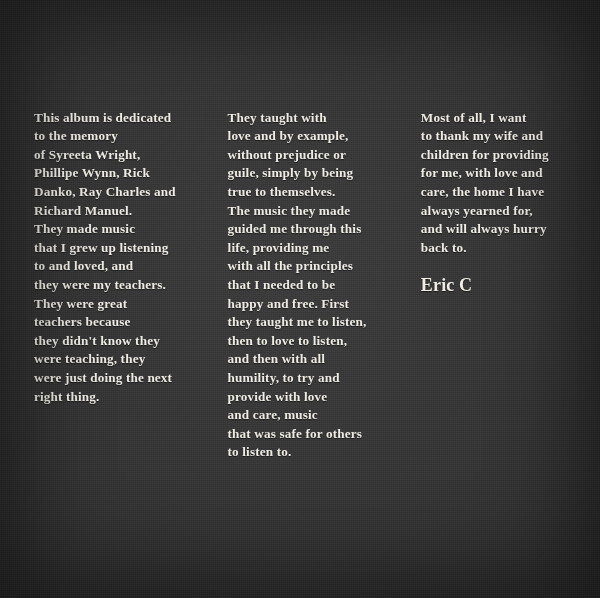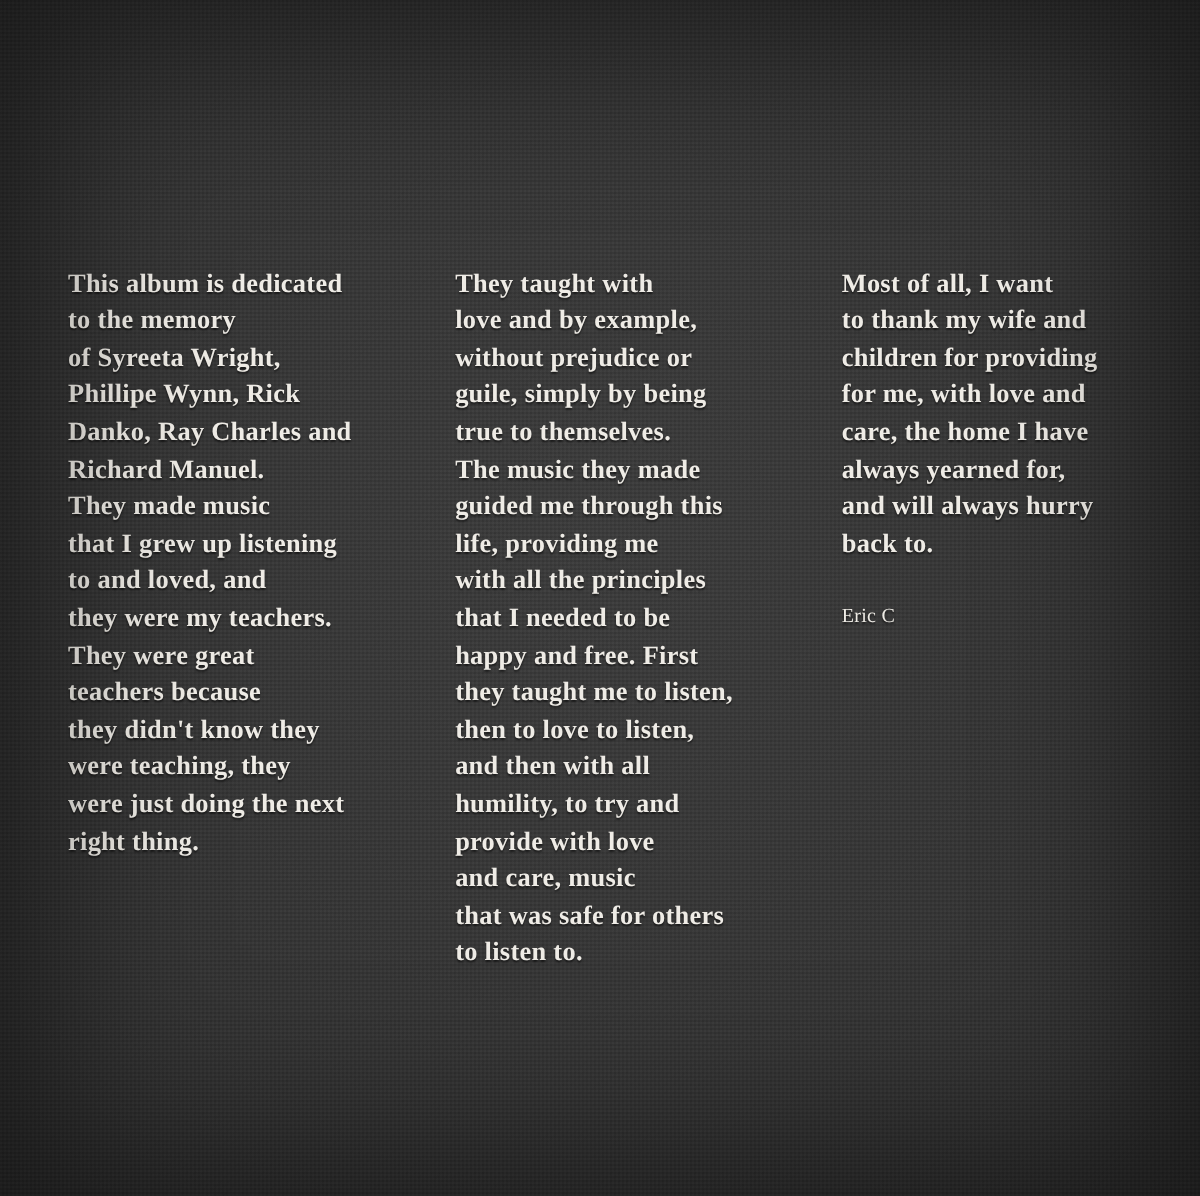--- a/index.html
+++ b/index.html
@@ -21,21 +21,21 @@
   }
   .vignette {
     position: absolute;
     inset: 0;
     pointer-events: none;
     box-shadow: inset 0 0 90px 18px rgba(0,0,0,0.45);
   }
   .columns {
     position: absolute;
     left: 34px;
-    top: 114px;
+    top: 90px;
     width: 540px;
     display: flex;
     flex-direction: row;
     align-items: flex-start;
     gap: 0;
   }
   .col {
     color: #efece6;
     font-size: 13.2px;
     line-height: 18.6px;
@@ -43,23 +43,23 @@
     letter-spacing: 0.15px;
     text-shadow: 0 1px 1px rgba(0,0,0,0.55);
     white-space: pre-line;
   }
   .col-1 { width: 186px; padding-right: 8px; }
   .col-2 { width: 178px; padding-right: 8px; margin-left: 16px; }
   .col-3 { width: 168px; margin-left: 23px; }
   .signature {
     margin-top: 18.6px;
     color: #efece6;
-    font-size: 10px;
+    font-size: 18px;
     line-height: 18.6px;
-    font-weight: normal;
+    font-weight: bold;
     text-shadow: 0 1px 1px rgba(0,0,0,0.55);
   }
   .grain {
     position: absolute;
     inset: 0;
     pointer-events: none;
     opacity: 0.35;
     background-image:
       repeating-linear-gradient(45deg, rgba(255,255,255,0.012) 0 1px, rgba(0,0,0,0) 1px 3px),
       repeating-linear-gradient(-45deg, rgba(0,0,0,0.02) 0 1px, rgba(0,0,0,0) 1px 3px);

